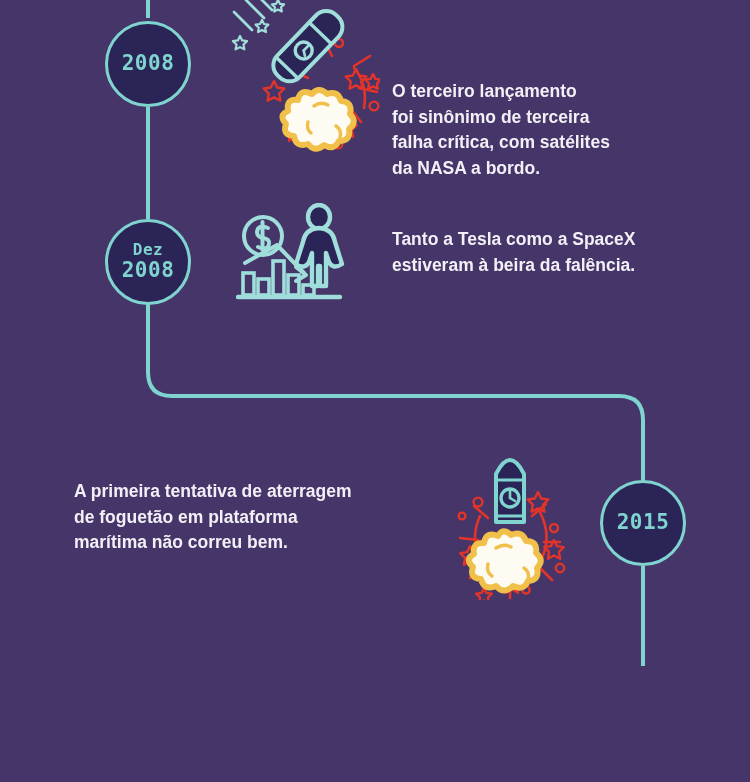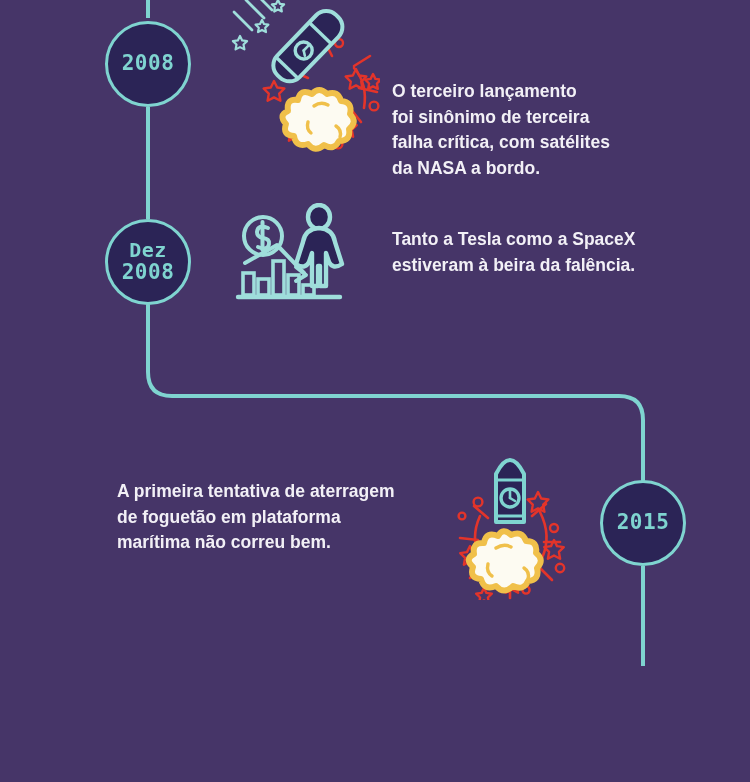--- a/index.html
+++ b/index.html
@@ -37,21 +37,21 @@
   }
   .node-line {
     color: #7fd4d0;
     font-family: "DejaVu Sans Mono", monospace;
     font-weight: 700;
     letter-spacing: 0.5px;
     line-height: 1.12;
     text-align: center;
   }
   .node-big { font-size: 21px; }
-  .node-small { font-size: 20px; }
+  .node-small { font-size: 16px; }
   .caption {
     position: absolute;
     color: #f2f0f6;
     font-size: 17.5px;
     font-weight: 700;
     line-height: 1.47;
     z-index: 3;
     white-space: pre-line;
   }
   .icon-box {
@@ -166,21 +166,21 @@
       <g fill="#2b2456" stroke="#9fdedb" stroke-width="4.4" stroke-linejoin="round">
         <ellipse cx="87" cy="14" rx="11" ry="12"></ellipse>
         <path d="M87,25 q-14,1 -16,14 l-7,22 q9,6 13,-2 l3,-9 l0,33 l6,0 l0,-20 l2,0 l0,20 l6,0 l0,-33 l3,9 q4,8 13,2 l-7,-22 q-2,-13 -16,-14 z"></path>
       </g>
     </svg>
   </div>
 
   <div class="caption" style="left:392px; top:227px; width:300px;">Tanto a Tesla como a SpaceX
 estiveram à beira da falência.</div>
 
-  <div class="caption" style="left:74px; top:479px; width:330px;margin-left:43px;">A primeira tentativa de aterragem
+  <div class="caption" style="left:74px; top:479px; width:330px;">A primeira tentativa de aterragem
 de foguetão em plataforma
 marítima não correu bem.</div>
 
   <div class="icon-box" style="left:440px; top:440px; width:140px; height:160px;">
     <svg viewBox="0 0 140 160" xmlns="http://www.w3.org/2000/svg">
       <g stroke="#e3342a" stroke-width="2.6" fill="none" stroke-linecap="round">
         <path d="M48,78 L34,66"></path>
         <path d="M92,76 L106,64"></path>
         <path d="M38,100 L20,98"></path>
         <path d="M104,102 L120,102"></path>

